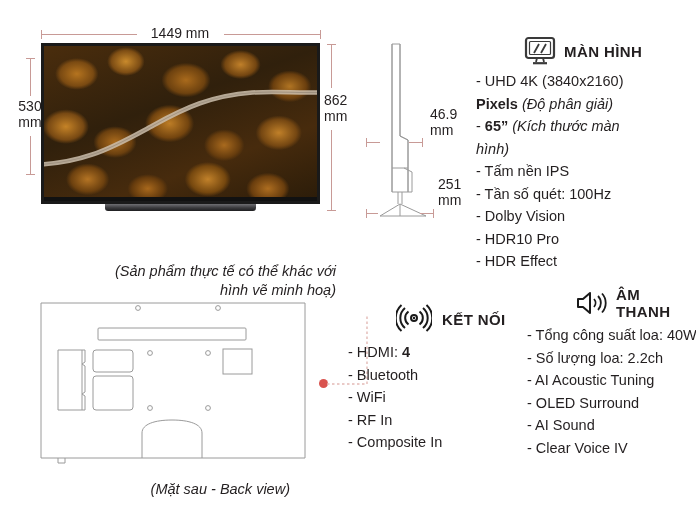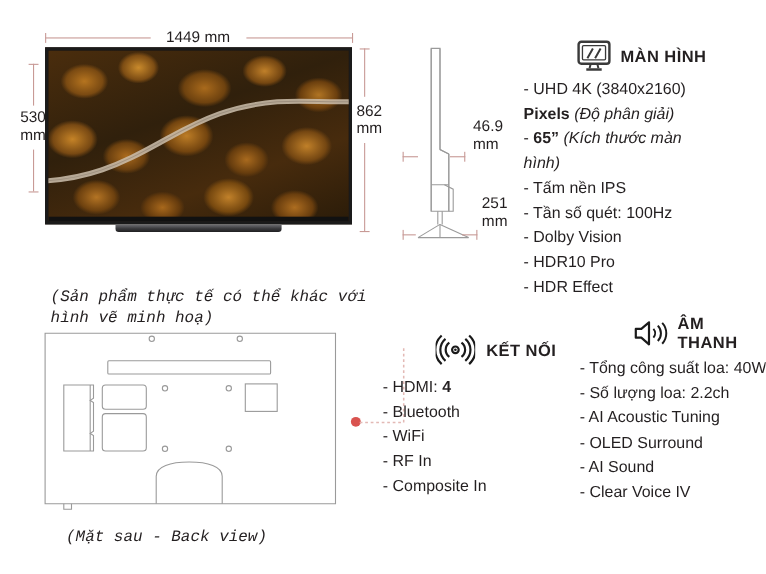--- a/index.html
+++ b/index.html
@@ -49,21 +49,21 @@
   .tv-stand-foot{position:absolute;left:105px;top:204px;width:151px;height:7px;
      background:linear-gradient(180deg,#6f6f73 0%,#3a3a3d 55%,#1e1e20 100%);border-radius:0 0 3px 3px;}
 
   
   .sideview{position:absolute;left:378px;top:40px;}
 
   
   .backview{position:absolute;left:20px;top:300px;}
 
   
-  .caption{position:absolute;font-style:italic;font-size:14.5px;line-height:19px;text-align:left;color:#231f20;font-family:Liberation Mono, monospace;}
+  .caption{position:absolute;font-style:italic;font-size:14.5px;line-height:19px;text-align:right;color:#231f20;}
 
   
   .spec{position:absolute;}
   .spec-head{display:flex;align-items:center;gap:8px;margin-bottom:4px;padding-left:48px;}
   .spec-title{font-size:15px;font-weight:bold;letter-spacing:.4px;color:#231f20;}
   .spec-list{font-size:14.5px;line-height:22.5px;color:#231f20;}
   .spec-list div{white-space:normal;}
   .b{font-weight:bold;}
   .i{font-style:italic;}
 

